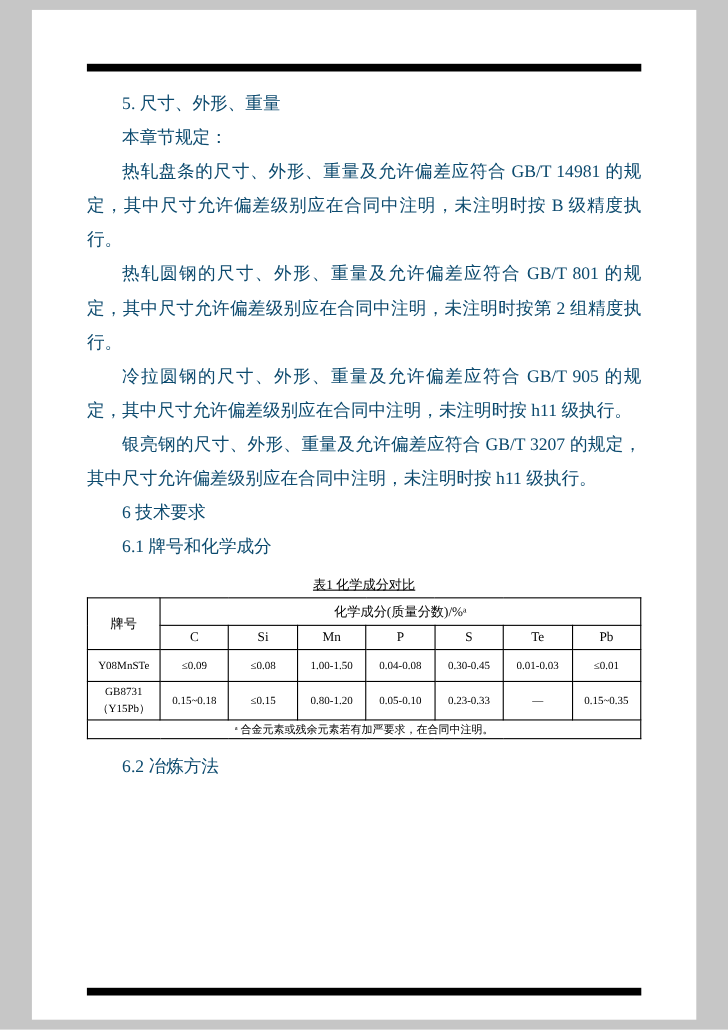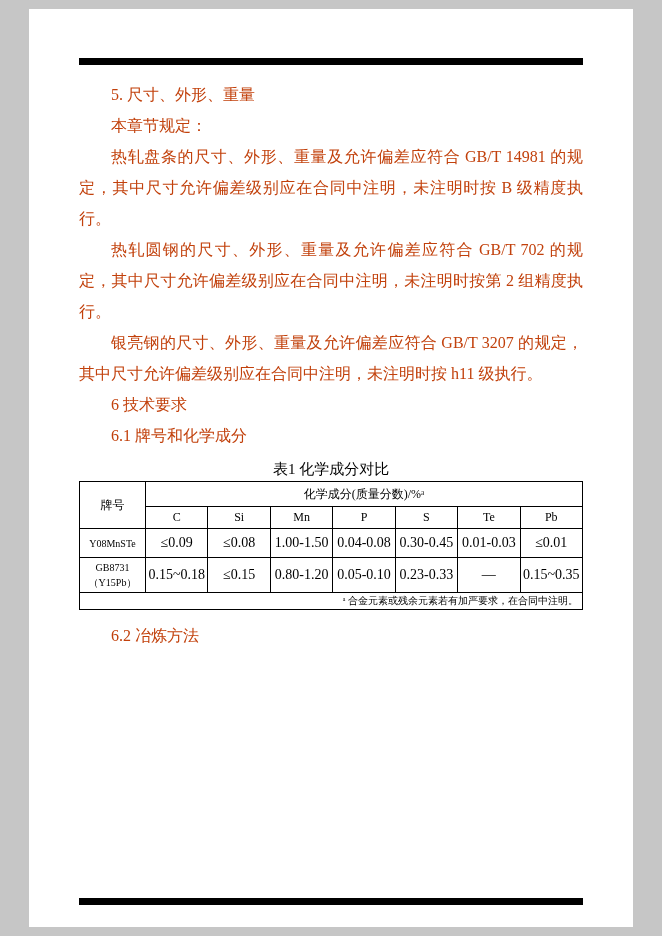--- a/index.html
+++ b/index.html
@@ -34,74 +34,76 @@
     right: 50px;
     bottom: 22px;
     height: 7px;
     background: #000;
   }
   .body-text { margin-top: 14px; }
   p.para {
     margin: 0;
     font-size: 16px;
     line-height: 31px;
-    color: #c2410c;
+    color: #0c4a6e;
     text-indent: 2em;
     text-align: justify;
   }
   p.para.after-table { margin-top: 10px; }
   .table-caption {
     margin-top: 9px;
-    font-size: 15px;
+    font-size: 12px;
     line-height: 18px;
     text-align: center;
     color: #000;
+    text-decoration: underline;
   }
   table.comp {
     border-collapse: collapse;
     width: 100%;
     margin-top: 3px;
     table-layout: fixed;
   }
   .comp th, .comp td {
     border: 1px solid #000;
     font-weight: normal;
     text-align: center;
     vertical-align: middle;
     padding: 2px 1px;
-    font-size: 14px;
+    font-size: 10px;
     color: #000;
     font-family: "Liberation Serif", serif;
   }
   .comp col.grade-col { width: 66px; }
   .comp th.hdr { font-size: 12px; height: 20px; }
   .comp tr.elements th { font-size: 12px; height: 17px; }
   .comp td.val { height: 24px; }
   .comp td.grade-cell { font-size: 10px; }
   .comp td.grade-cell.two-line { white-space: pre-line; line-height: 15px; margin-left: 48px; }
   .comp td.footnote {
-    text-align: right;
+    text-align: center;
     font-size: 10px;
     padding: 1px 4px;
     height: 13px;
   }
 </style>
 </head>
 <body>
 
 <div class="page">
   <div class="content">
 
     <div class="rule-top"></div>
 
     <div class="body-text">
       <p class="para">5. 尺寸、外形、重量</p>
       <p class="para">本章节规定：</p>
       <p class="para">热轧盘条的尺寸、外形、重量及允许偏差应符合 GB/T 14981 的规定，其中尺寸允许偏差级别应在合同中注明，未注明时按 B 级精度执行。</p>
-      <p class="para">热轧圆钢的尺寸、外形、重量及允许偏差应符合 GB/T 702 的规定，其中尺寸允许偏差级别应在合同中注明，未注明时按第 2 组精度执行。</p>
+      <p class="para">热轧圆钢的尺寸、外形、重量及允许偏差应符合 GB/T 801 的规定，其中尺寸允许偏差级别应在合同中注明，未注明时按第 2 组精度执行。</p>
+      <p class="para">冷拉圆钢的尺寸、外形、重量及允许偏差应符合 GB/T 905 的规定，其中尺寸允许偏差级别应在合同中注明，未注明时按 h11 级执行。</p>
       <p class="para">银亮钢的尺寸、外形、重量及允许偏差应符合 GB/T 3207 的规定，其中尺寸允许偏差级别应在合同中注明，未注明时按 h11 级执行。</p>
       <p class="para">6 技术要求</p>
       <p class="para">6.1 牌号和化学成分</p>
     </div>
 
     <div class="table-caption">表1  化学成分对比</div>
 
     <table class="comp">
       <colgroup>
         <col class="grade-col">

